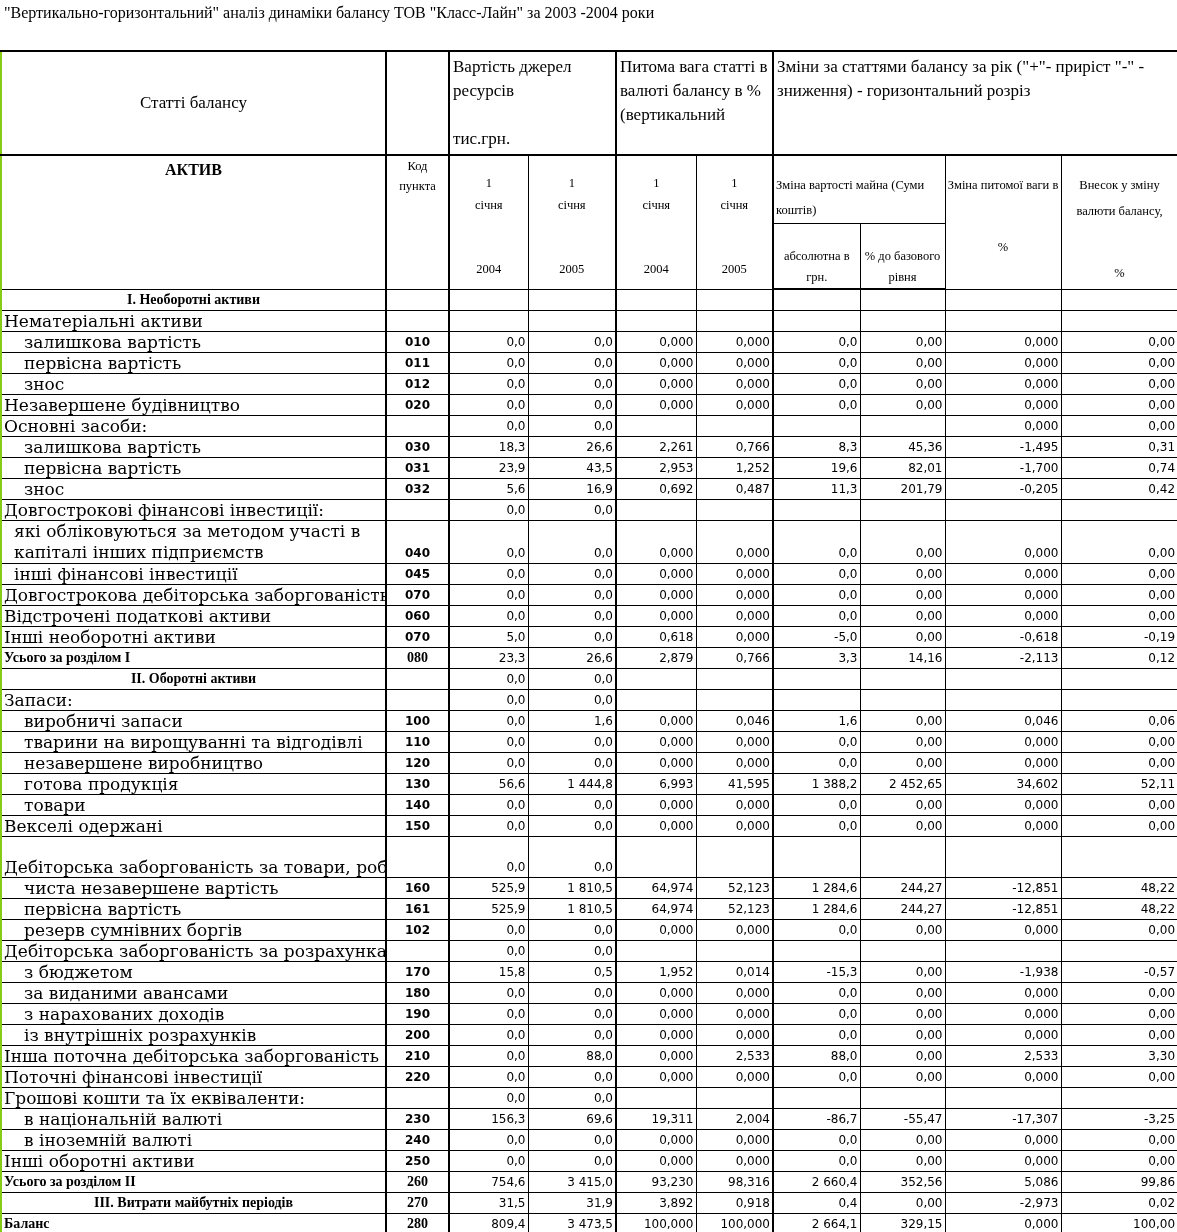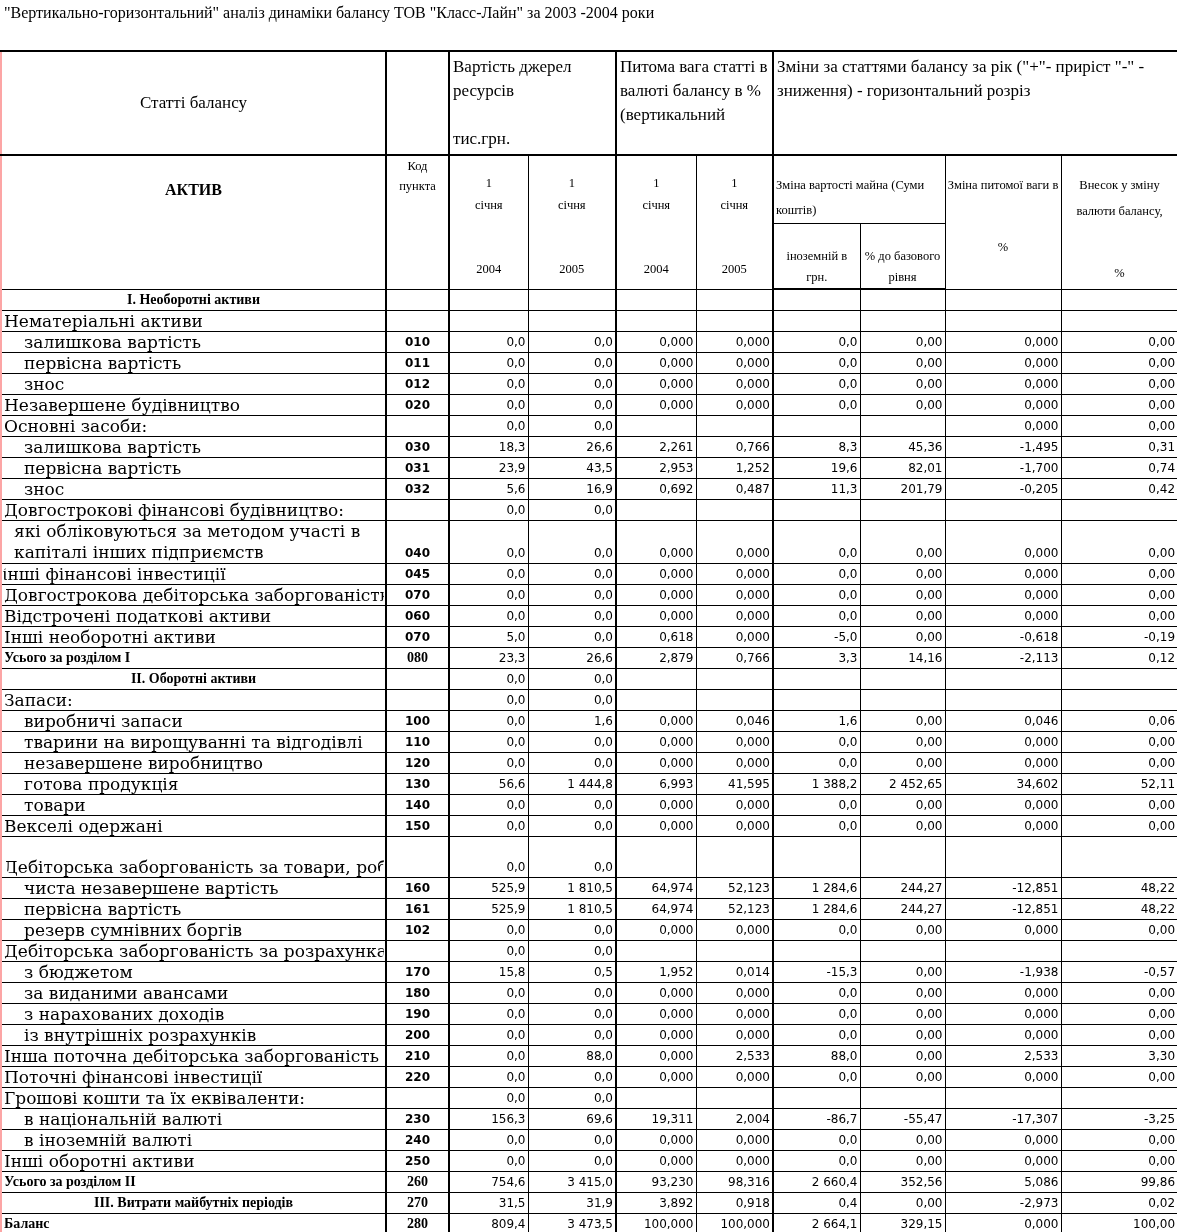--- a/index.html
+++ b/index.html
@@ -7,27 +7,27 @@
          font-family:"Liberation Serif", "DejaVu Serif", serif; color:#000; }
   .title { position:absolute; left:4px; top:4px; font-size:16px; white-space:nowrap; }
   table { position:absolute; left:0; top:50px; border-collapse:collapse; table-layout:fixed; width:1177px; }
   td, th { padding:0 2px; font-weight:normal; overflow:hidden; white-space:nowrap;
            border:1px solid #000; font-size:13px; line-height:20px; height:20px; }
   .hdr-big { font-size:17px; line-height:24px; vertical-align:top; text-align:left; padding:3px 3px; white-space:normal; }
   .hdr-a { text-align:center; vertical-align:middle; white-space:normal; }
   .hdr-sm { font-size:12.5px; line-height:22px; text-align:center; vertical-align:top; white-space:normal; }
   .thick-b { border-bottom:2px solid #000;font-family:Liberation Serif, serif; }
   .thick-t { border-top:2px solid #000; }
-  .thick-l { border-left:2px solid #fca5a5;border-radius:19px; }
+  .thick-l { border-left:2px solid #84cc16; }
   .thick-r { border-right:2px solid #000; }
   .num { text-align:right; vertical-align:bottom; font-family:"DejaVu Sans", "Liberation Sans", sans-serif; font-size:12px; }
   .code { text-align:center; vertical-align:bottom; font-family:"DejaVu Sans", "Liberation Sans", sans-serif; font-size:12px;font-weight:bold; }
   .label { text-align:left; vertical-align:bottom; font-family:"DejaVu Serif", "Liberation Serif", serif; font-size:17px; }
   .indent { padding-left:22px;margin-top:40px; }
-  .indent2 { padding-left:0; }
+  .indent2 { padding-left:12px; }
   .bold { font-weight:bold; font-family:"Liberation Serif", serif; font-size:14px; }
   .center { text-align:center; }
   .tall td { height:40px; }
   .wrap { white-space:normal; line-height:21px; }
 </style>
 </head>
 <body>
 
 <div class="title">"Вертикально-горизонтальний" аналіз динаміки балансу ТОВ "Класс-Лайн" за 2003 -2004 роки</div>
 
@@ -50,21 +50,21 @@
       <th class="thick-t thick-r thick-b"></th>
       <th class="hdr-big thick-t thick-r thick-b" colspan="2">
         <div>Вартість джерел ресурсів</div>
         <div style="height:24px"></div>
         <div>тис.грн.</div>
       </th>
       <th class="hdr-big thick-t thick-r thick-b" colspan="2">Питома вага статті в валюті балансу в % (вертикальний</th>
       <th class="hdr-big thick-t thick-r thick-b" colspan="4">Зміни за статтями балансу за рік ("+"- приріст "-" - зниження) - горизонтальний розріз</th>
     </tr>
     <tr style="height:68px">
-      <th class="hdr-a thick-l thick-r bold" rowspan="2" style="vertical-align:top;padding-top:24px;font-size:16px">АКТИВ</th>
+      <th class="hdr-a thick-l thick-r bold" rowspan="2" style="vertical-align:top;padding-top:4px;font-size:16px">АКТИВ</th>
       <th class="hdr-sm thick-r" rowspan="2" style="line-height:20px">Код пункта</th>
       <th class="hdr-sm" rowspan="2">
         <div style="height:16px"></div>
           <div>1</div>
           <div>січня</div>
           <div style="height:42px"></div>
           <div>2004</div>
       </th>
       <th class="hdr-sm thick-r" rowspan="2">
         <div style="height:16px"></div>
@@ -95,21 +95,21 @@
           <div>%</div>
       </th>
       <th class="hdr-sm" rowspan="2">
         <div style="height:16px"></div>
           <div style="line-height:26px">Внесок у зміну валюти балансу,</div>
           <div style="height:38px"></div>
           <div>%</div>
       </th>
     </tr>
     <tr style="height:66px">
-      <th class="hdr-sm thick-b" style="vertical-align:bottom;line-height:21px">іноземній в грн.</th>
+      <th class="hdr-sm thick-b" style="vertical-align:bottom;line-height:21px">абсолютна в грн.</th>
       <th class="hdr-sm thick-b" style="vertical-align:bottom;line-height:21px">% до базового рівня</th>
     </tr>
   </thead>
   <tbody id="tbody">
       <tr>
         <td class="label thick-l thick-r bold center" style="font-size: 14px;">І. Необоротні активи</td>
         <td class="code thick-r"></td>
         <td class="num"></td>
         <td class="num thick-r"></td>
         <td class="num"></td>
@@ -221,21 +221,21 @@
         <td class="num">5,6</td>
         <td class="num thick-r">16,9</td>
         <td class="num">0,692</td>
         <td class="num thick-r">0,487</td>
         <td class="num">11,3</td>
         <td class="num">201,79</td>
         <td class="num">-0,205</td>
         <td class="num thick-r">0,42</td>
       </tr>
       <tr>
-        <td class="label thick-l thick-r">Довгострокові фінансові будівництво:</td>
+        <td class="label thick-l thick-r">Довгострокові фінансові інвестиції:</td>
         <td class="code thick-r"></td>
         <td class="num">0,0</td>
         <td class="num thick-r">0,0</td>
         <td class="num"></td>
         <td class="num thick-r"></td>
         <td class="num"></td>
         <td class="num"></td>
         <td class="num"></td>
         <td class="num thick-r"></td>
       </tr>

